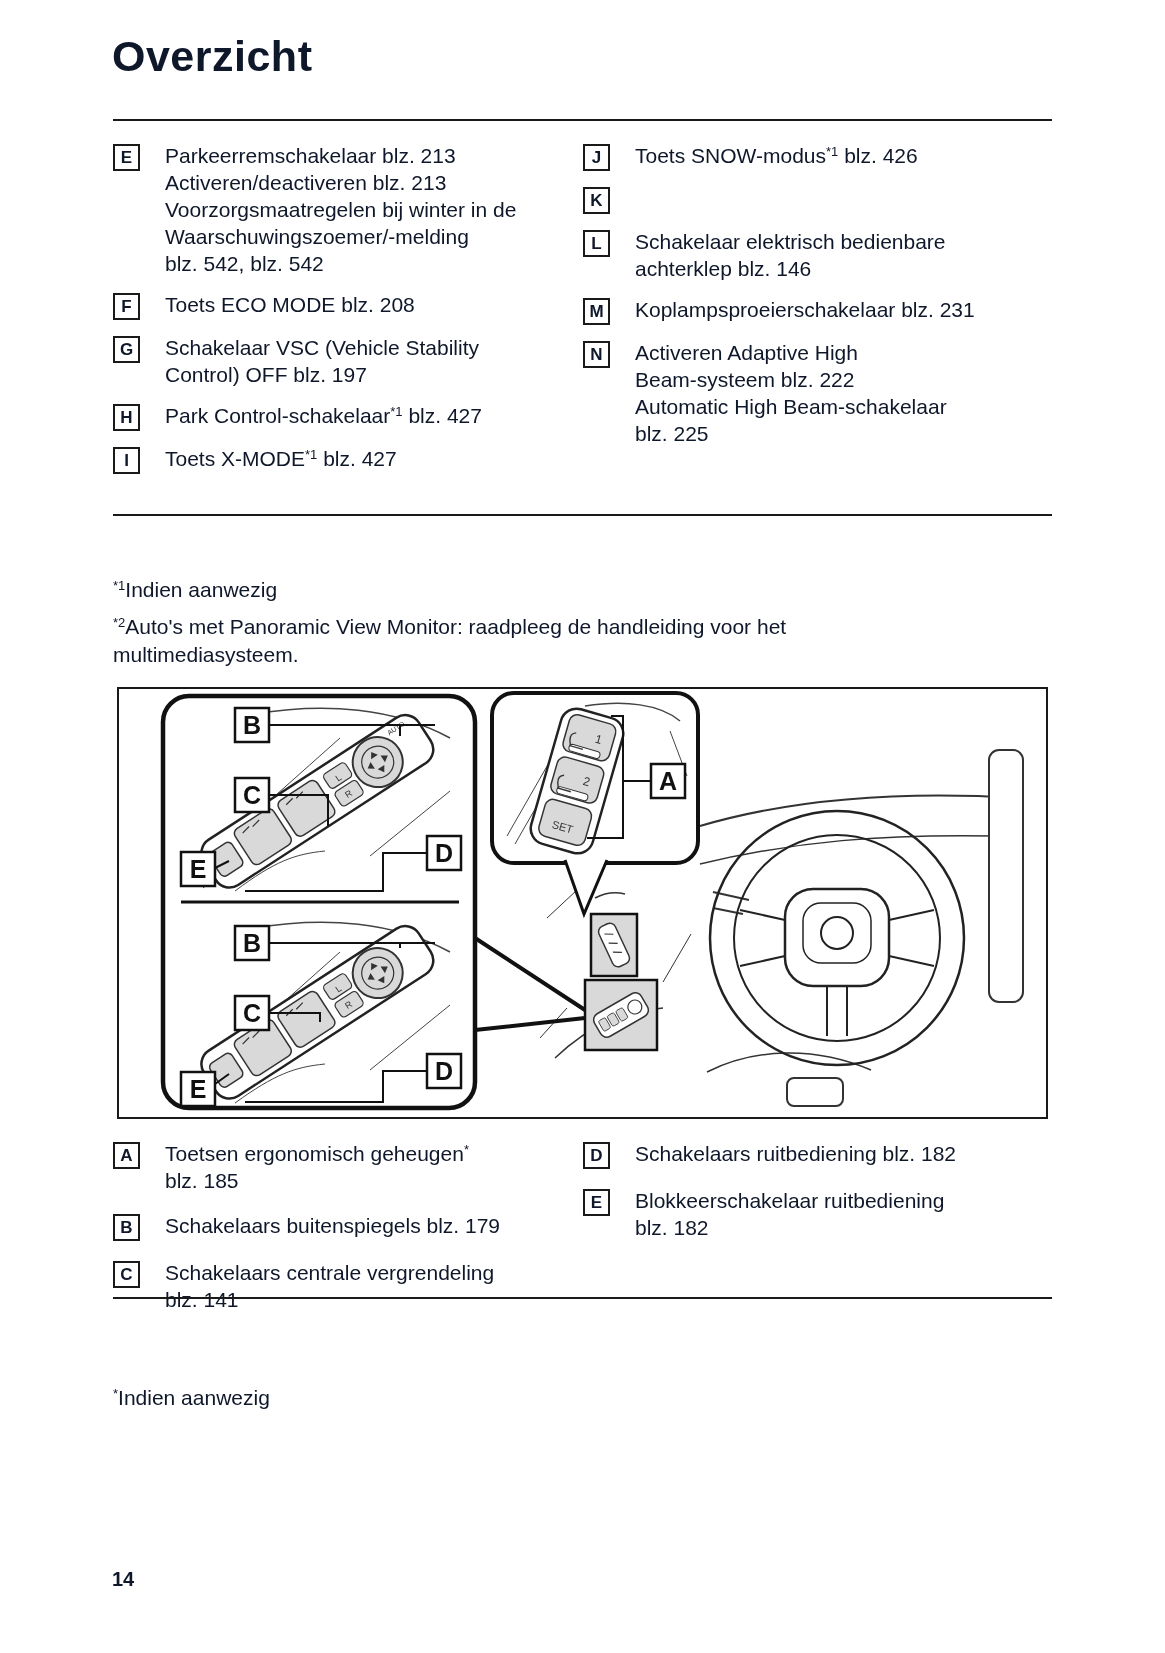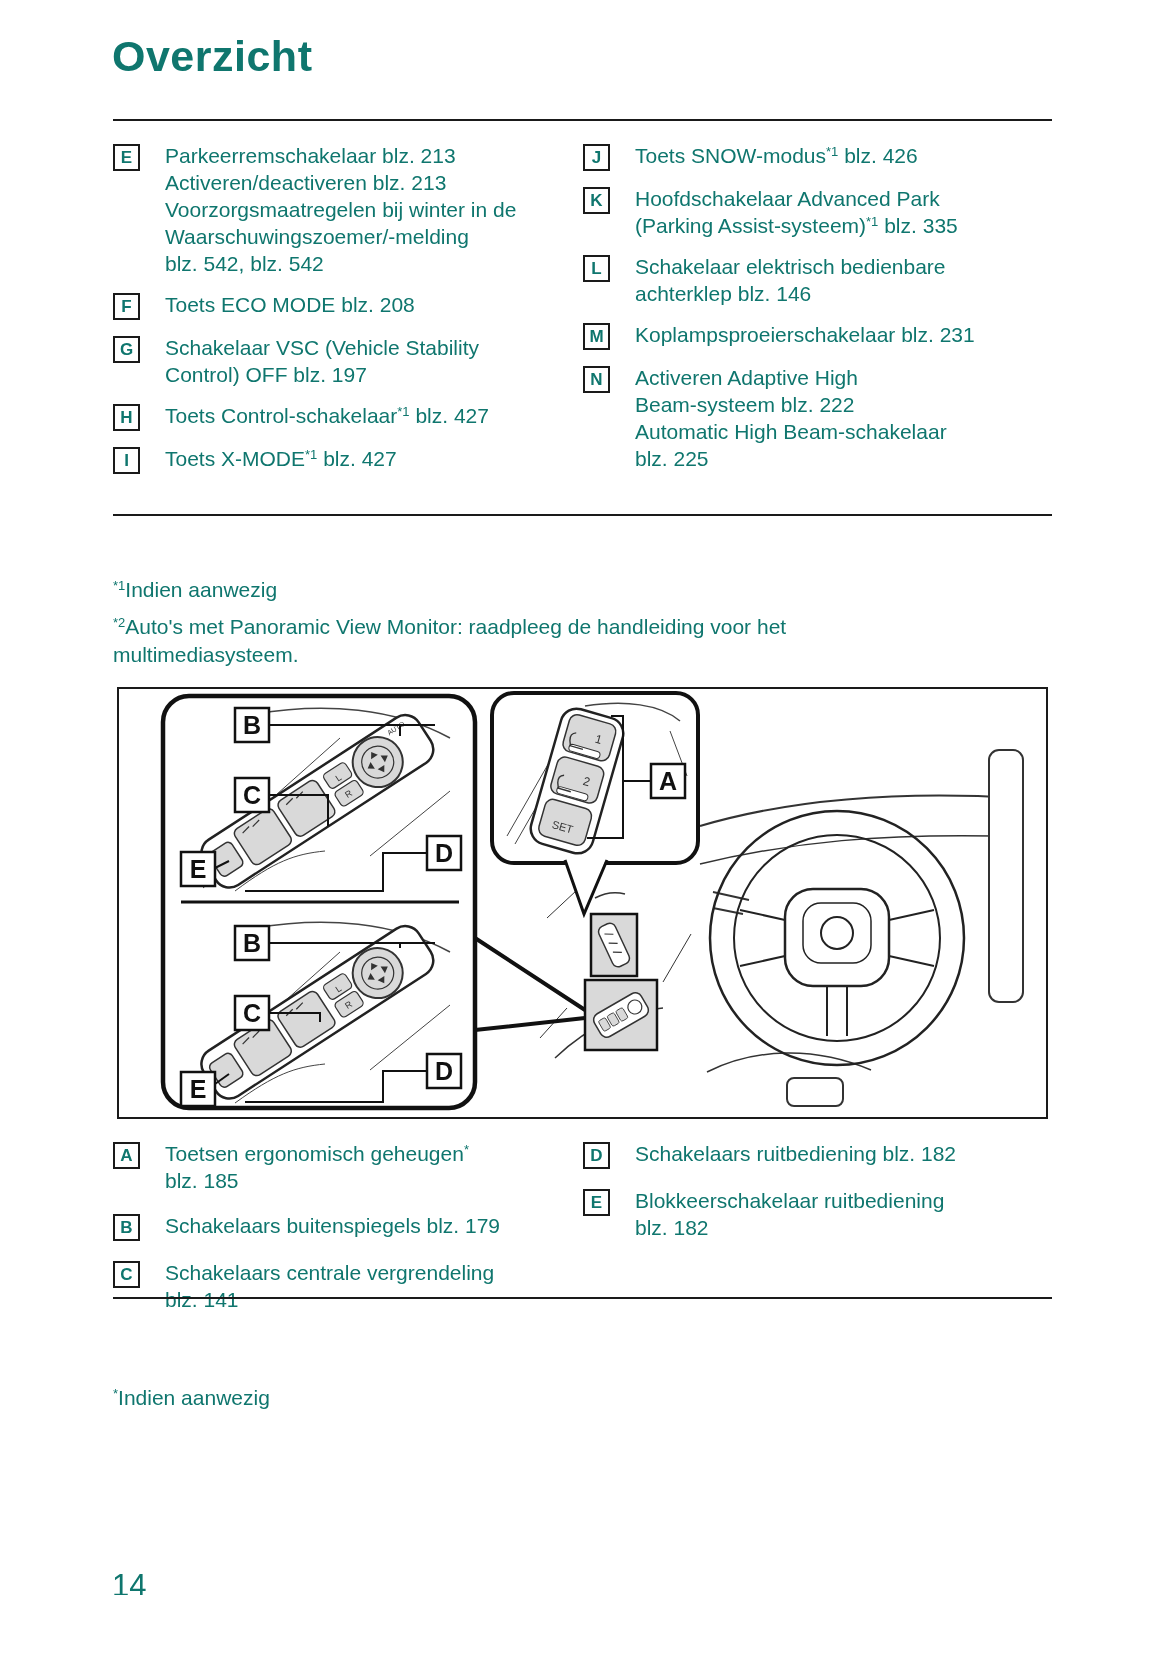--- a/index.html
+++ b/index.html
@@ -1,28 +1,28 @@
 <!DOCTYPE html>
 <html><head>
 <meta charset="utf-8">
 <style>
   html,body{margin:0;padding:0;background:#ffffff;}
   .page{position:relative;width:1165px;height:1595px;background:#fff;
-        font-family:"Liberation Sans",sans-serif;color:#0f766e;overflow:hidden;}
+        font-family:"Liberation Sans",sans-serif;color:#0f172a;overflow:hidden;}
   .title{position:absolute;left:112px;top:32px;font-size:43px;font-weight:700;margin:0;letter-spacing:.5px;}
   .rule{position:absolute;left:113px;width:939px;border-top:2px solid #1a1a1a;height:0;}
   .col{position:absolute;display:flex;flex-direction:column;gap:14px;}
   .item{display:flex;align-items:flex-start;}
   .kbox{flex:0 0 auto;width:23px;height:23px;border:2.5px solid #1a1a1a;display:flex;align-items:center;
         justify-content:center;font-weight:700;font-size:17px;margin-top:2px;margin-right:13px;background:#fff;}
   .itext{font-size:21px;line-height:27px;}
   .itext .row{white-space:nowrap;margin-left:12px;}
   .sup{font-size:13px;position:relative;top:-7px;vertical-align:baseline;line-height:0;}
   .fn{position:absolute;font-size:21px;line-height:28px;margin-top:47px;}
-  .pagenum{position:absolute;left:112px;top:1568px;font-size:31px;font-weight:400;text-align:right;}
+  .pagenum{position:absolute;left:112px;top:1568px;font-size:20px;font-weight:700;text-align:right;}
   .illus{position:absolute;left:115px;top:686px;}
   svg text.lbl{font-family:"Liberation Sans",sans-serif;font-weight:700;font-size:25px;text-anchor:middle;fill:#111;}
   svg text.tiny{font-family:"Liberation Sans",sans-serif;fill:#333;}
 </style>
 </head>
 <body>
 
 <div class="page">
 
   <h1 class="title">Overzicht</h1>
@@ -56,21 +56,21 @@
       <div class="itext">
         <div class="row"><span>Schakelaar VSC (Vehicle Stability</span></div>
         <div class="row"><span>Control) OFF blz. 197</span></div>
       </div>
     </div>
     <div class="item">
       <span class="kbox">
           <span>H</span>
         </span>
       <div class="itext">
-        <div class="row"><span>Toets Control-schakelaar</span><sup class="sup">*1</sup><span> blz. 427</span></div>
+        <div class="row"><span>Park Control-schakelaar</span><sup class="sup">*1</sup><span> blz. 427</span></div>
       </div>
     </div>
     <div class="item">
       <span class="kbox">
           <span>I</span>
         </span>
       <div class="itext">
         <div class="row"><span>Toets X-MODE</span><sup class="sup">*1</sup><span> blz. 427</span></div>
       </div>
     </div>
@@ -82,24 +82,20 @@
           <span>J</span>
         </span>
       <div class="itext">
         <div class="row"><span>Toets SNOW-modus</span><sup class="sup">*1</sup><span> blz. 426</span></div>
       </div>
     </div>
     <div class="item">
       <span class="kbox">
           <span>K</span>
         </span>
-      <div class="itext">
-        <div class="row"><span>Hoofdschakelaar Advanced Park</span></div>
-        <div class="row"><span>(Parking Assist-systeem)</span><sup class="sup">*1</sup><span> blz. 335</span></div>
-      </div>
     </div>
     <div class="item">
       <span class="kbox">
           <span>L</span>
         </span>
       <div class="itext">
         <div class="row"><span>Schakelaar elektrisch bedienbare</span></div>
         <div class="row"><span>achterklep blz. 146</span></div>
       </div>
     </div>

